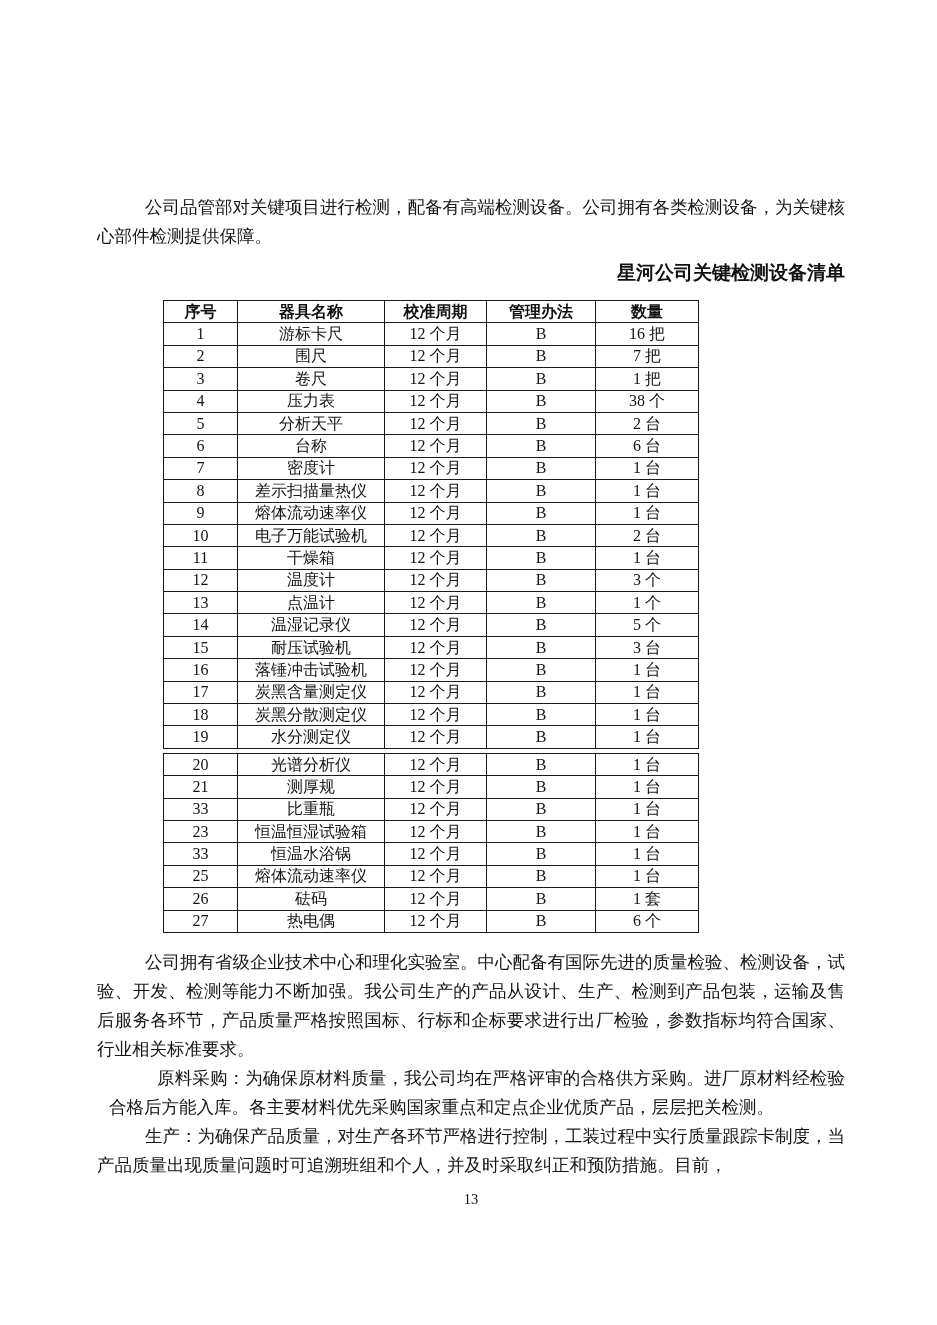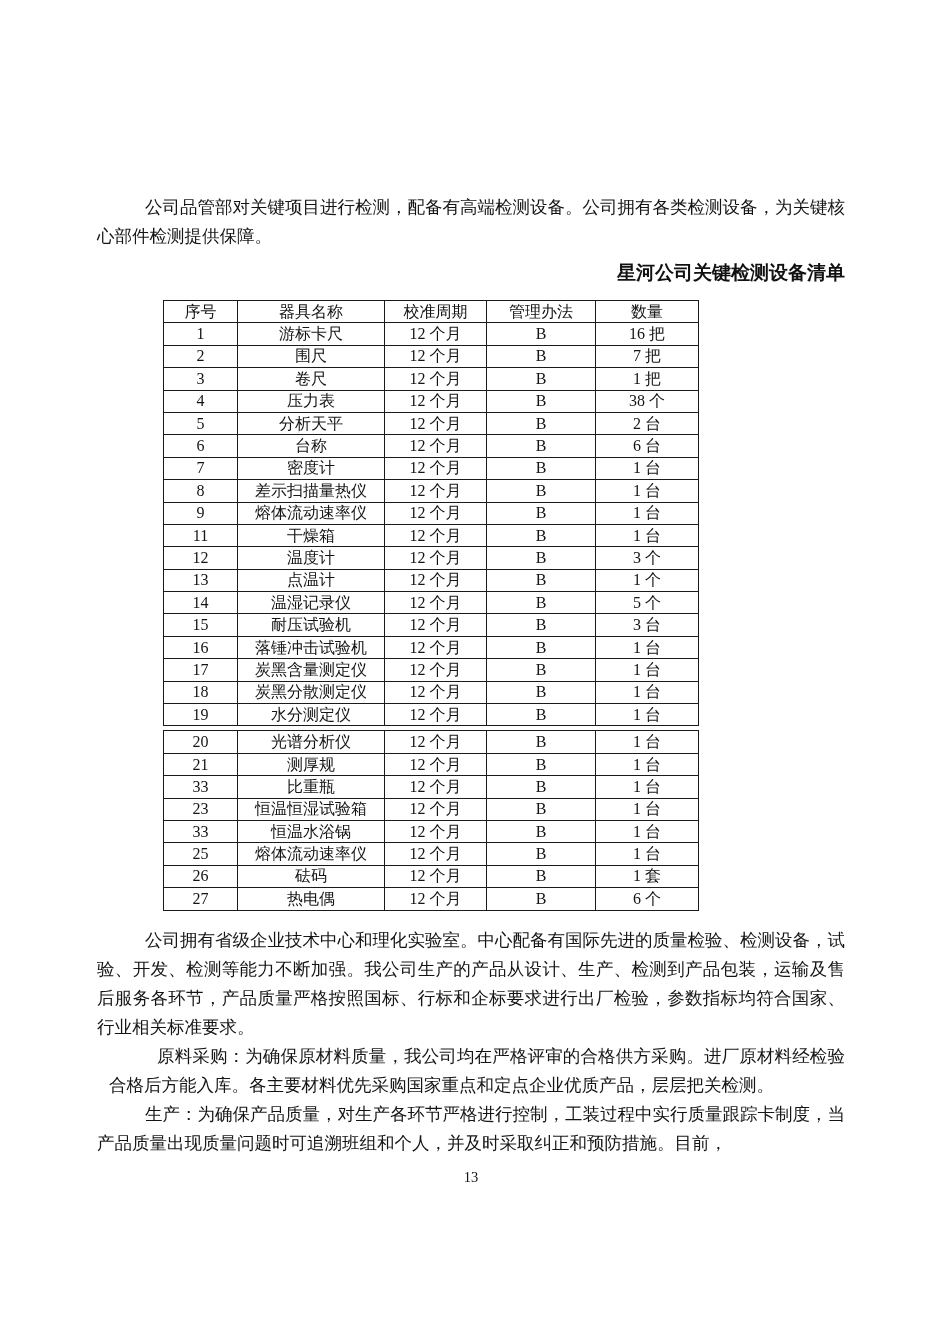--- a/index.html
+++ b/index.html
@@ -54,21 +54,21 @@
     padding: 0 2px;
     text-align: center;
     vertical-align: middle;
     font-size: 16px;
     line-height: 20px;
     color: #141414;
     overflow: hidden;
     white-space: nowrap;
   }
   table.equip th {
-    font-weight: normal;
+    font-weight: bold;
     color: #111111;
   }
   .p2 { margin-top: 15px; }
   .p3 { margin-top: 23px; margin-left: 12px; }
   .p4 { margin-top: 16px; font-family: Liberation Serif, serif; }
   .page-number {
     margin-top: 9px;
     text-align: center;
     font-size: 14.5px;
     line-height: 20px;
@@ -161,20 +161,27 @@
               <td>1 台</td>
             </tr>
             <tr>
               <td>9</td>
               <td>熔体流动速率仪</td>
               <td>12 个月</td>
               <td>B</td>
               <td>1 台</td>
             </tr>
             <tr>
+              <td>10</td>
+              <td>电子万能试验机</td>
+              <td>12 个月</td>
+              <td>B</td>
+              <td>2 台</td>
+            </tr>
+            <tr>
               <td>11</td>
               <td>干燥箱</td>
               <td>12 个月</td>
               <td>B</td>
               <td>1 台</td>
             </tr>
             <tr>
               <td>12</td>
               <td>温度计</td>
               <td>12 个月</td>

